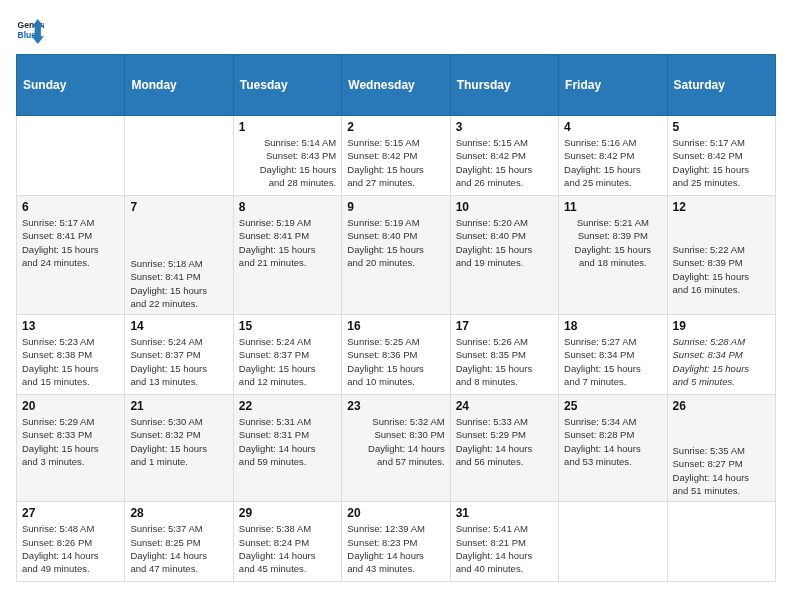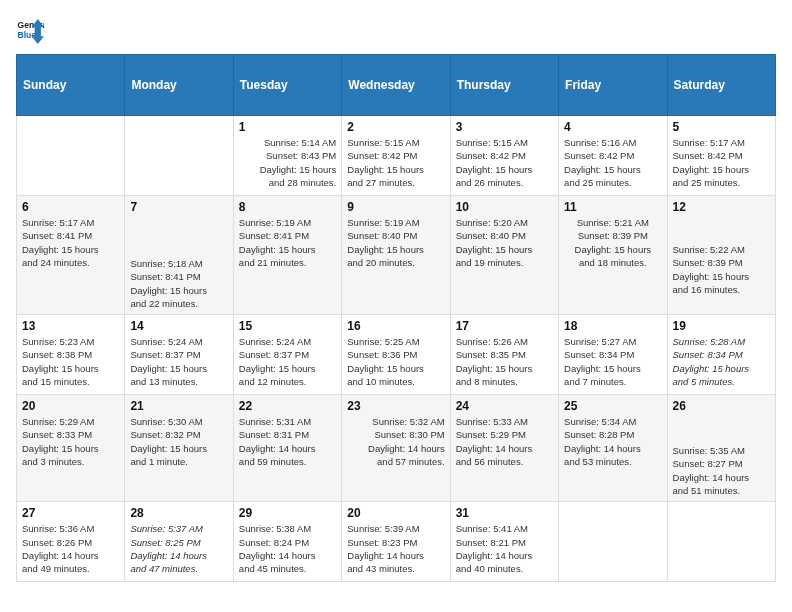--- a/index.html
+++ b/index.html
@@ -299,42 +299,42 @@
           <span class="day-number">26</span>
           <div class="day-info" style="white-space: pre-line; margin-top: 31px;">Sunrise: 5:35 AM
 Sunset: 8:27 PM
 Daylight: 14 hours
 and 51 minutes.</div>
         </td>
       </tr>
       <tr>
         <td>
           <span class="day-number">27</span>
-          <div class="day-info" style="white-space: pre-line;">Sunrise: 5:36 AM
+          <div class="day-info" style="white-space: pre-line;">Sunrise: 5:48 AM
 Sunset: 8:26 PM
 Daylight: 14 hours
 and 49 minutes.</div>
         </td>
         <td>
           <span class="day-number">28</span>
-          <div class="day-info" style="white-space: pre-line; font-style: italic;">Sunrise: 5:37 AM
+          <div class="day-info" style="white-space: pre-line;">Sunrise: 5:37 AM
 Sunset: 8:25 PM
 Daylight: 14 hours
 and 47 minutes.</div>
         </td>
         <td>
           <span class="day-number">29</span>
           <div class="day-info" style="white-space: pre-line;">Sunrise: 5:38 AM
 Sunset: 8:24 PM
 Daylight: 14 hours
 and 45 minutes.</div>
         </td>
         <td>
           <span class="day-number">20</span>
-          <div class="day-info" style="white-space: pre-line;">Sunrise: 5:39 AM
+          <div class="day-info" style="white-space: pre-line;">Sunrise: 12:39 AM
 Sunset: 8:23 PM
 Daylight: 14 hours
 and 43 minutes.</div>
         </td>
         <td>
           <span class="day-number">31</span>
           <div class="day-info" style="white-space: pre-line;">Sunrise: 5:41 AM
 Sunset: 8:21 PM
 Daylight: 14 hours
 and 40 minutes.</div>

